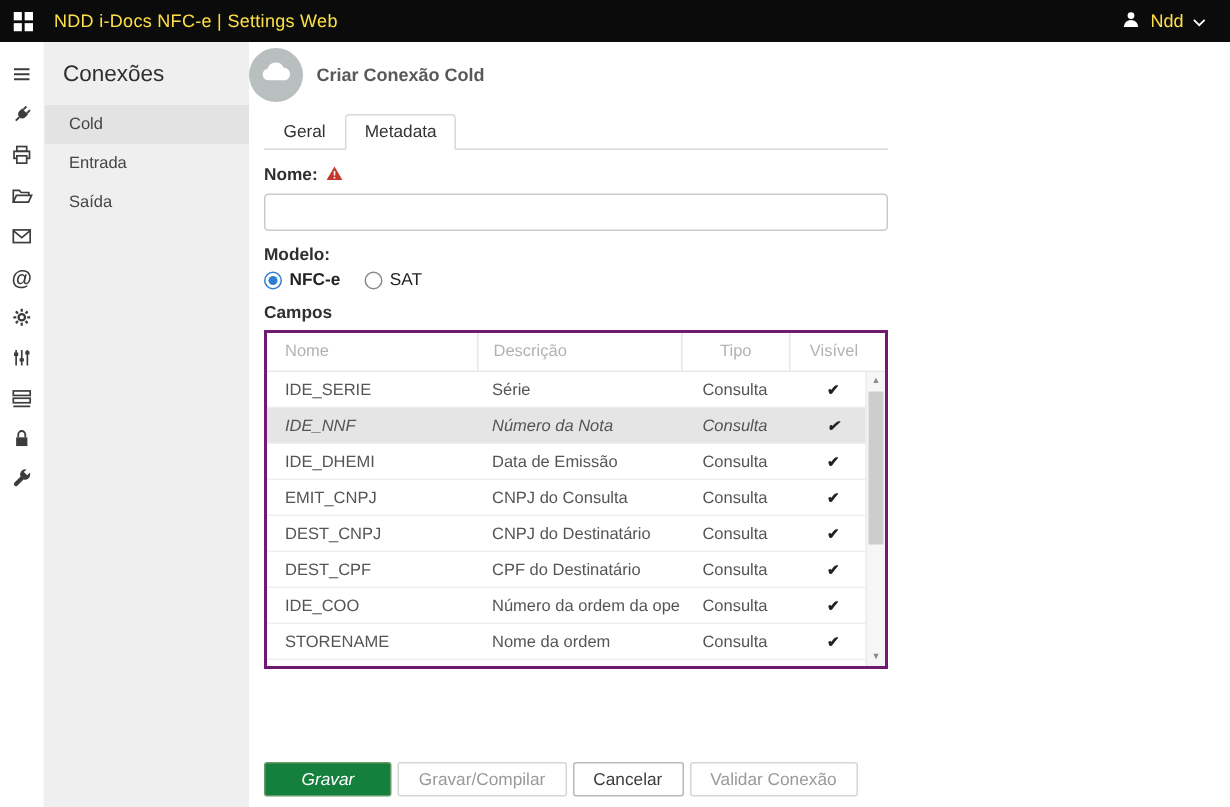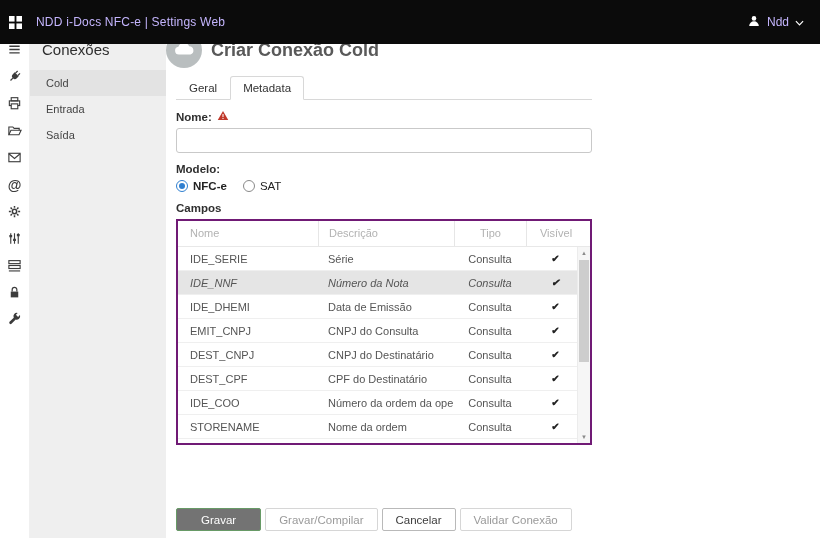--- a/index.html
+++ b/index.html
@@ -1,22 +1,22 @@
 <!DOCTYPE html>
 <html><head>
 <meta charset="utf-8">
 <style>
   * { margin:0; padding:0; box-sizing:border-box; }
   html,body { width:820px; height:538px; background:#fff; overflow:hidden;
               font-family:"Liberation Sans", sans-serif; }
   .stage { position:relative; width:820px; height:538px; background:#fff; }
 
   
-  .topbar { position:absolute; top:0; left:0; width:820px; height:44px;
-            background:#0b0b0b; color:#c4b5fd; display:flex; align-items:center;
+  .topbar { position:absolute; top:0; left:0; width:820px; height:28px;
+            background:#0b0b0b; color:#fde047; display:flex; align-items:center;
             font-size:12px; z-index:10; }
   .apps-btn { width:30px; height:28px; display:flex; align-items:center; justify-content:center; cursor:pointer; }
   .topbar-title { margin-left:6px; letter-spacing:.2px; }
   .topbar-spacer { flex:1; }
   .user-chip { display:flex; align-items:center; gap:6px; margin-right:16px; cursor:pointer; }
   .user-chip .uname { font-size:12px; }
 
   
   .iconbar { position:absolute; top:28px; left:0; width:30px; bottom:0;
              background:#fff; display:flex; flex-direction:column; align-items:center;
@@ -29,21 +29,21 @@
   .sidebar { position:absolute; top:28px; left:30px; width:136px; bottom:0; background:#efefef; }
   .sidebar-title { font-size:15px; color:#2f2f2f; padding:13px 12px 12px 12px; }
   .side-item { font-size:11px; color:#444; padding:7px 16px; cursor:pointer; }
   .side-item.selected { background:#e3e3e3; }
 
   
   .main { position:absolute; top:28px; left:166px; right:0; bottom:0; background:#fff; }
   .main-header { display:flex; align-items:center; margin-top:2px; height:40px; }
   .avatar { width:36px; height:36px; border-radius:50%; background:#b9bebf;
             display:flex; align-items:center; justify-content:center; flex:0 0 36px; }
-  .page-title { margin-left:9px; font-size:18px; font-weight:bold; color:#595959; }
+  .page-title { margin-left:9px; font-size:12px; font-weight:bold; color:#595959; }
 
   .tabs { display:flex; margin:6px 0 0 10px; width:416px; border-bottom:1px solid #d8d8d8; }
   .tab { padding:5px 12px; font-size:11.5px; color:#333; cursor:pointer;
          border:1px solid transparent; margin-bottom:-1px; }
   .tab.active { background:#fff; border-color:#d8d8d8; border-bottom-color:#fff; border-radius:3px 3px 0 0; }
 
   .content { padding-left:10px; }
   .field-label { display:flex; align-items:center; gap:5px; font-size:11.5px; font-weight:bold;
                  color:#2f2f2f; margin:10px 0 5px 0; }
   .text-input { width:416px; height:25px; border:1px solid #c9c9c9; border-radius:3px;
@@ -77,21 +77,21 @@
   .vscroll .arrow { height:12px; text-align:center; font-size:6px; color:#8a8a8a; line-height:12px; cursor:pointer; }
   .vscroll .arrow.down { position:absolute; bottom:0; left:0; right:0; }
   .vscroll .thumb { position:absolute; top:13px; left:1px; width:10px; height:102px;
                     background:#cdcdcd; cursor:grab; }
 
   .table-actions { width:426px; display:flex; justify-content:flex-end; gap:5px; margin-top:12px; }
 
   
   .btn { font-family:"Liberation Sans", sans-serif; font-size:11.5px; height:23px; padding:0 13px;
          background:#fff; border:1px solid #c6c6c6; border-radius:2px; color:#333; cursor:pointer; }
-  .btn.primary { background:#737373; border-color:#679a66; color:#fff; padding:0 24px; }
+  .btn.primary { background:#15803d; border-color:#679a66; color:#fff; padding:0 24px;font-style:italic; }
   .btn.muted { color:#9a9a9a; border-color:#d6d6d6; }
   .btn.default { color:#3c3c3c; border-color:#b9b9b9; }
 
   .footer { position:absolute; left:10px; bottom:7px; display:flex; gap:4px; }
 </style>
 </head>
 <body>
 
 <div class="stage">
 

